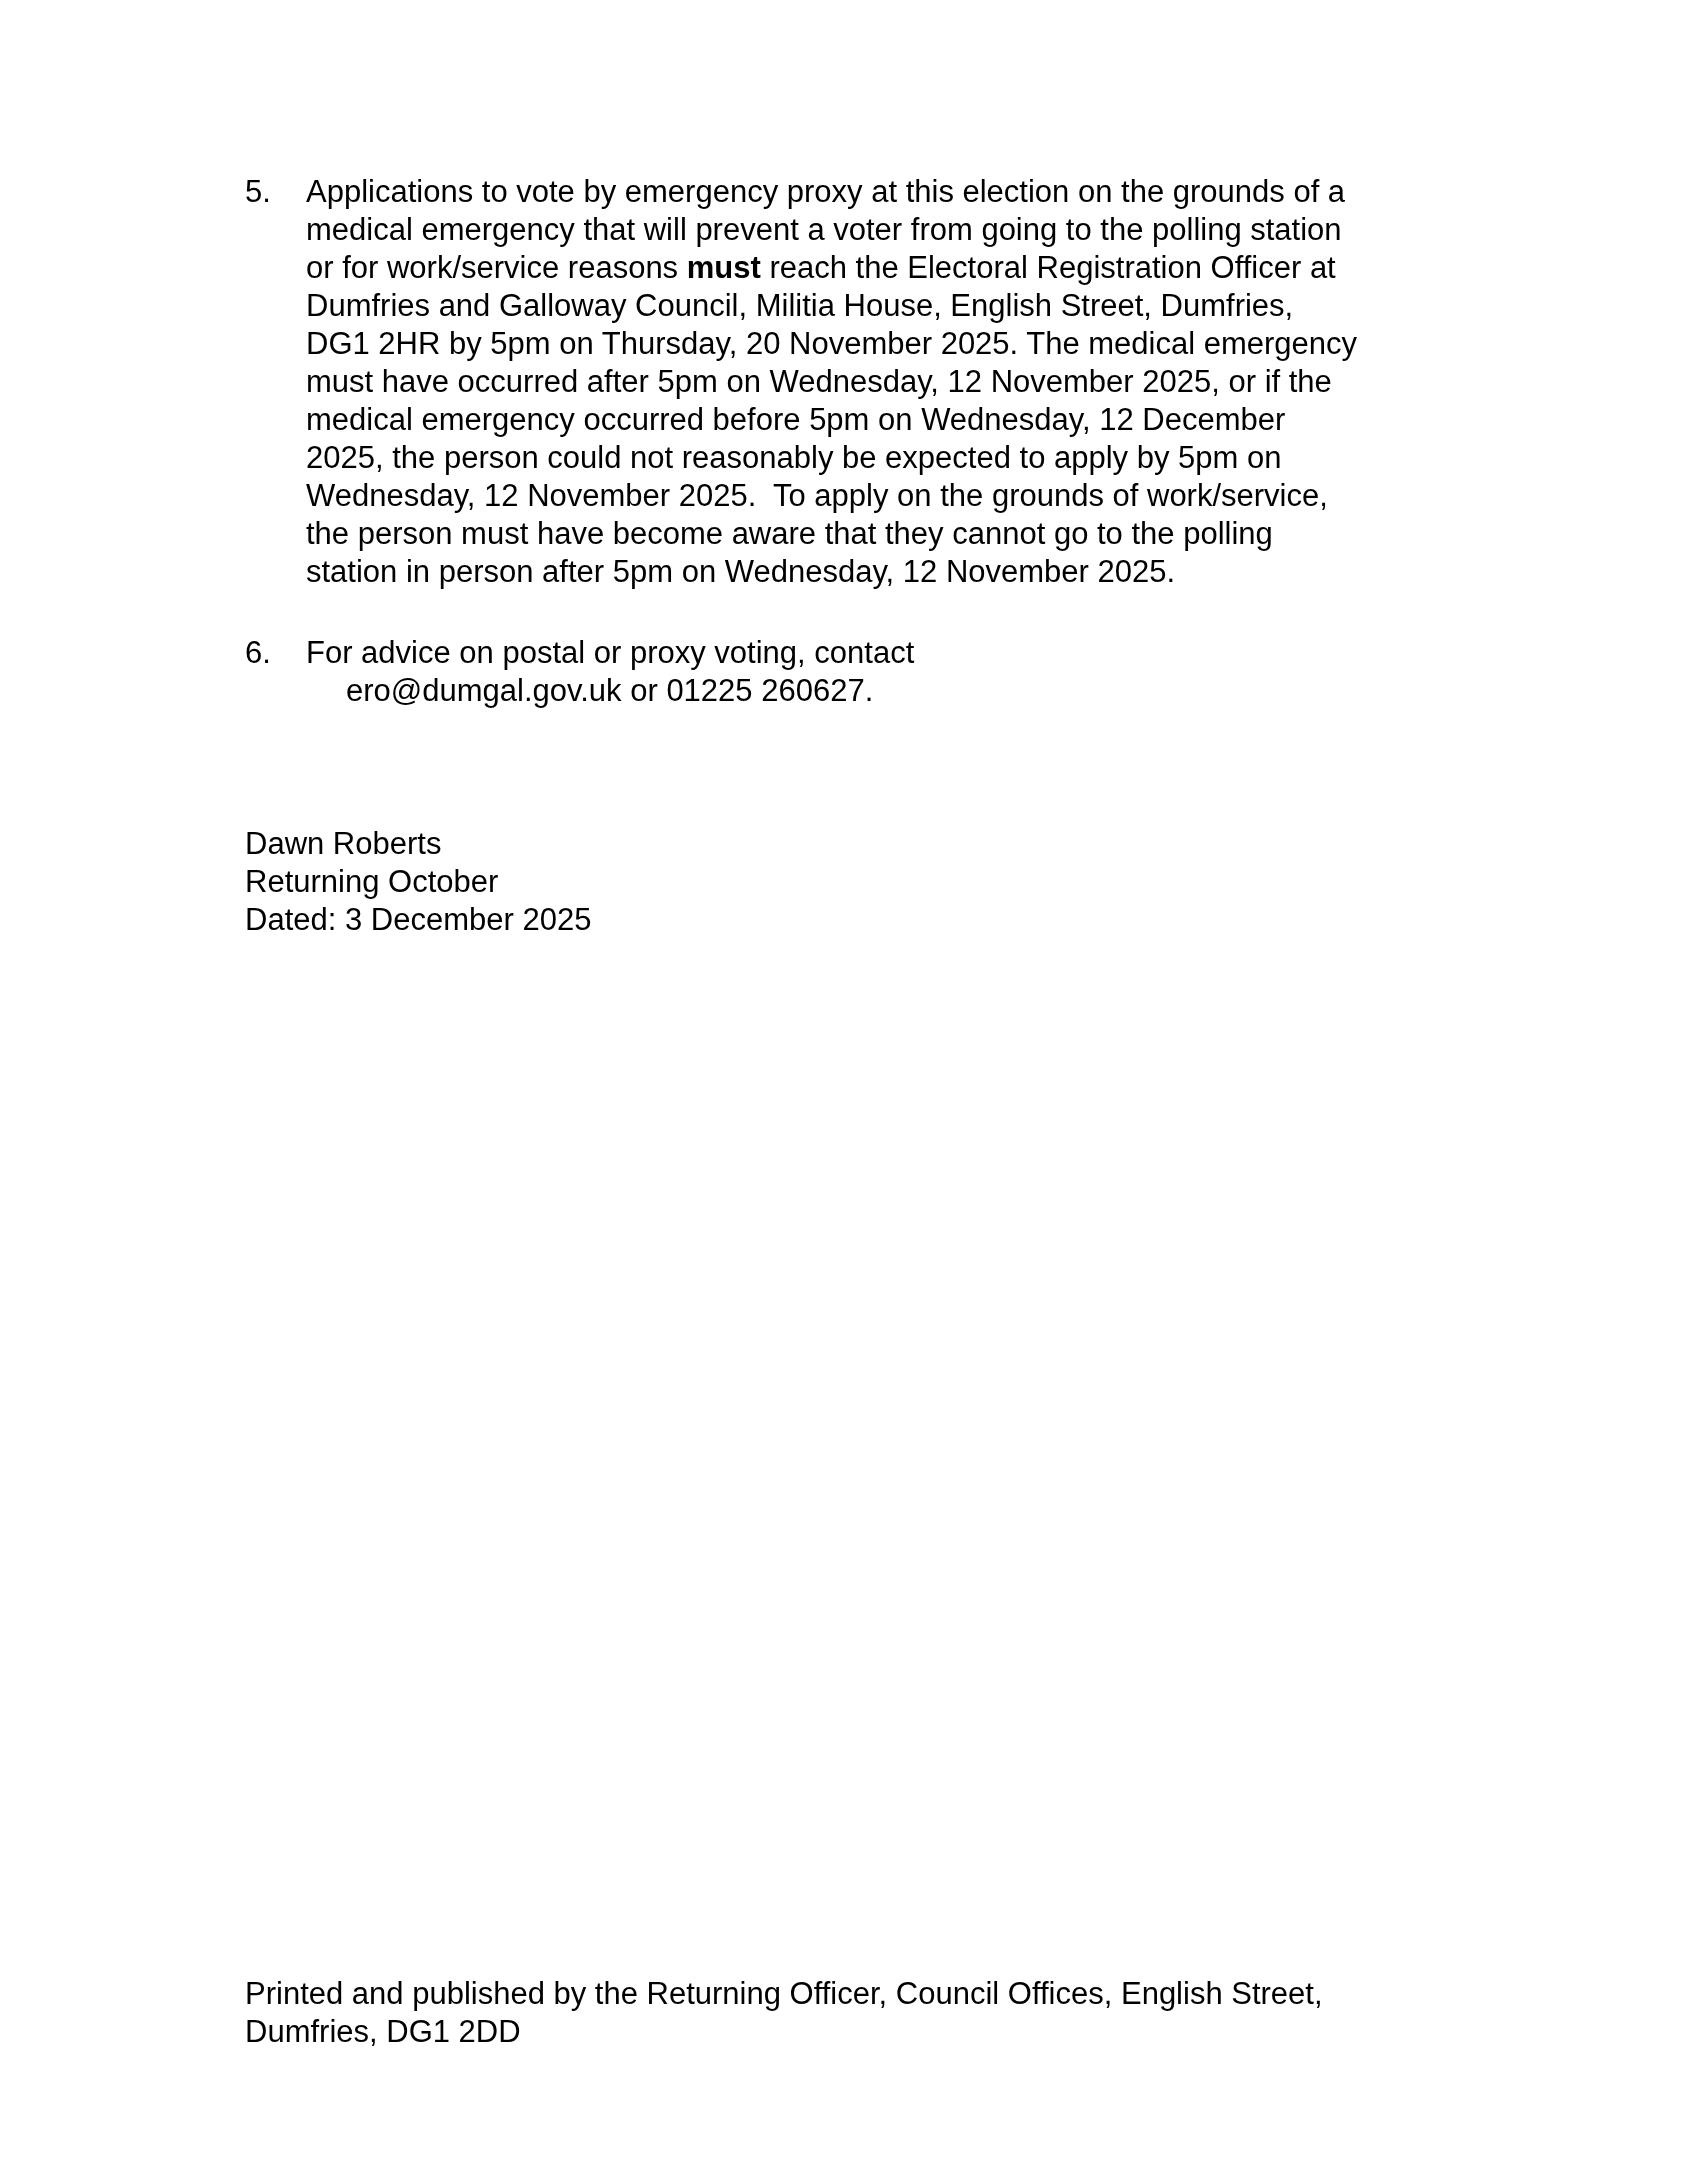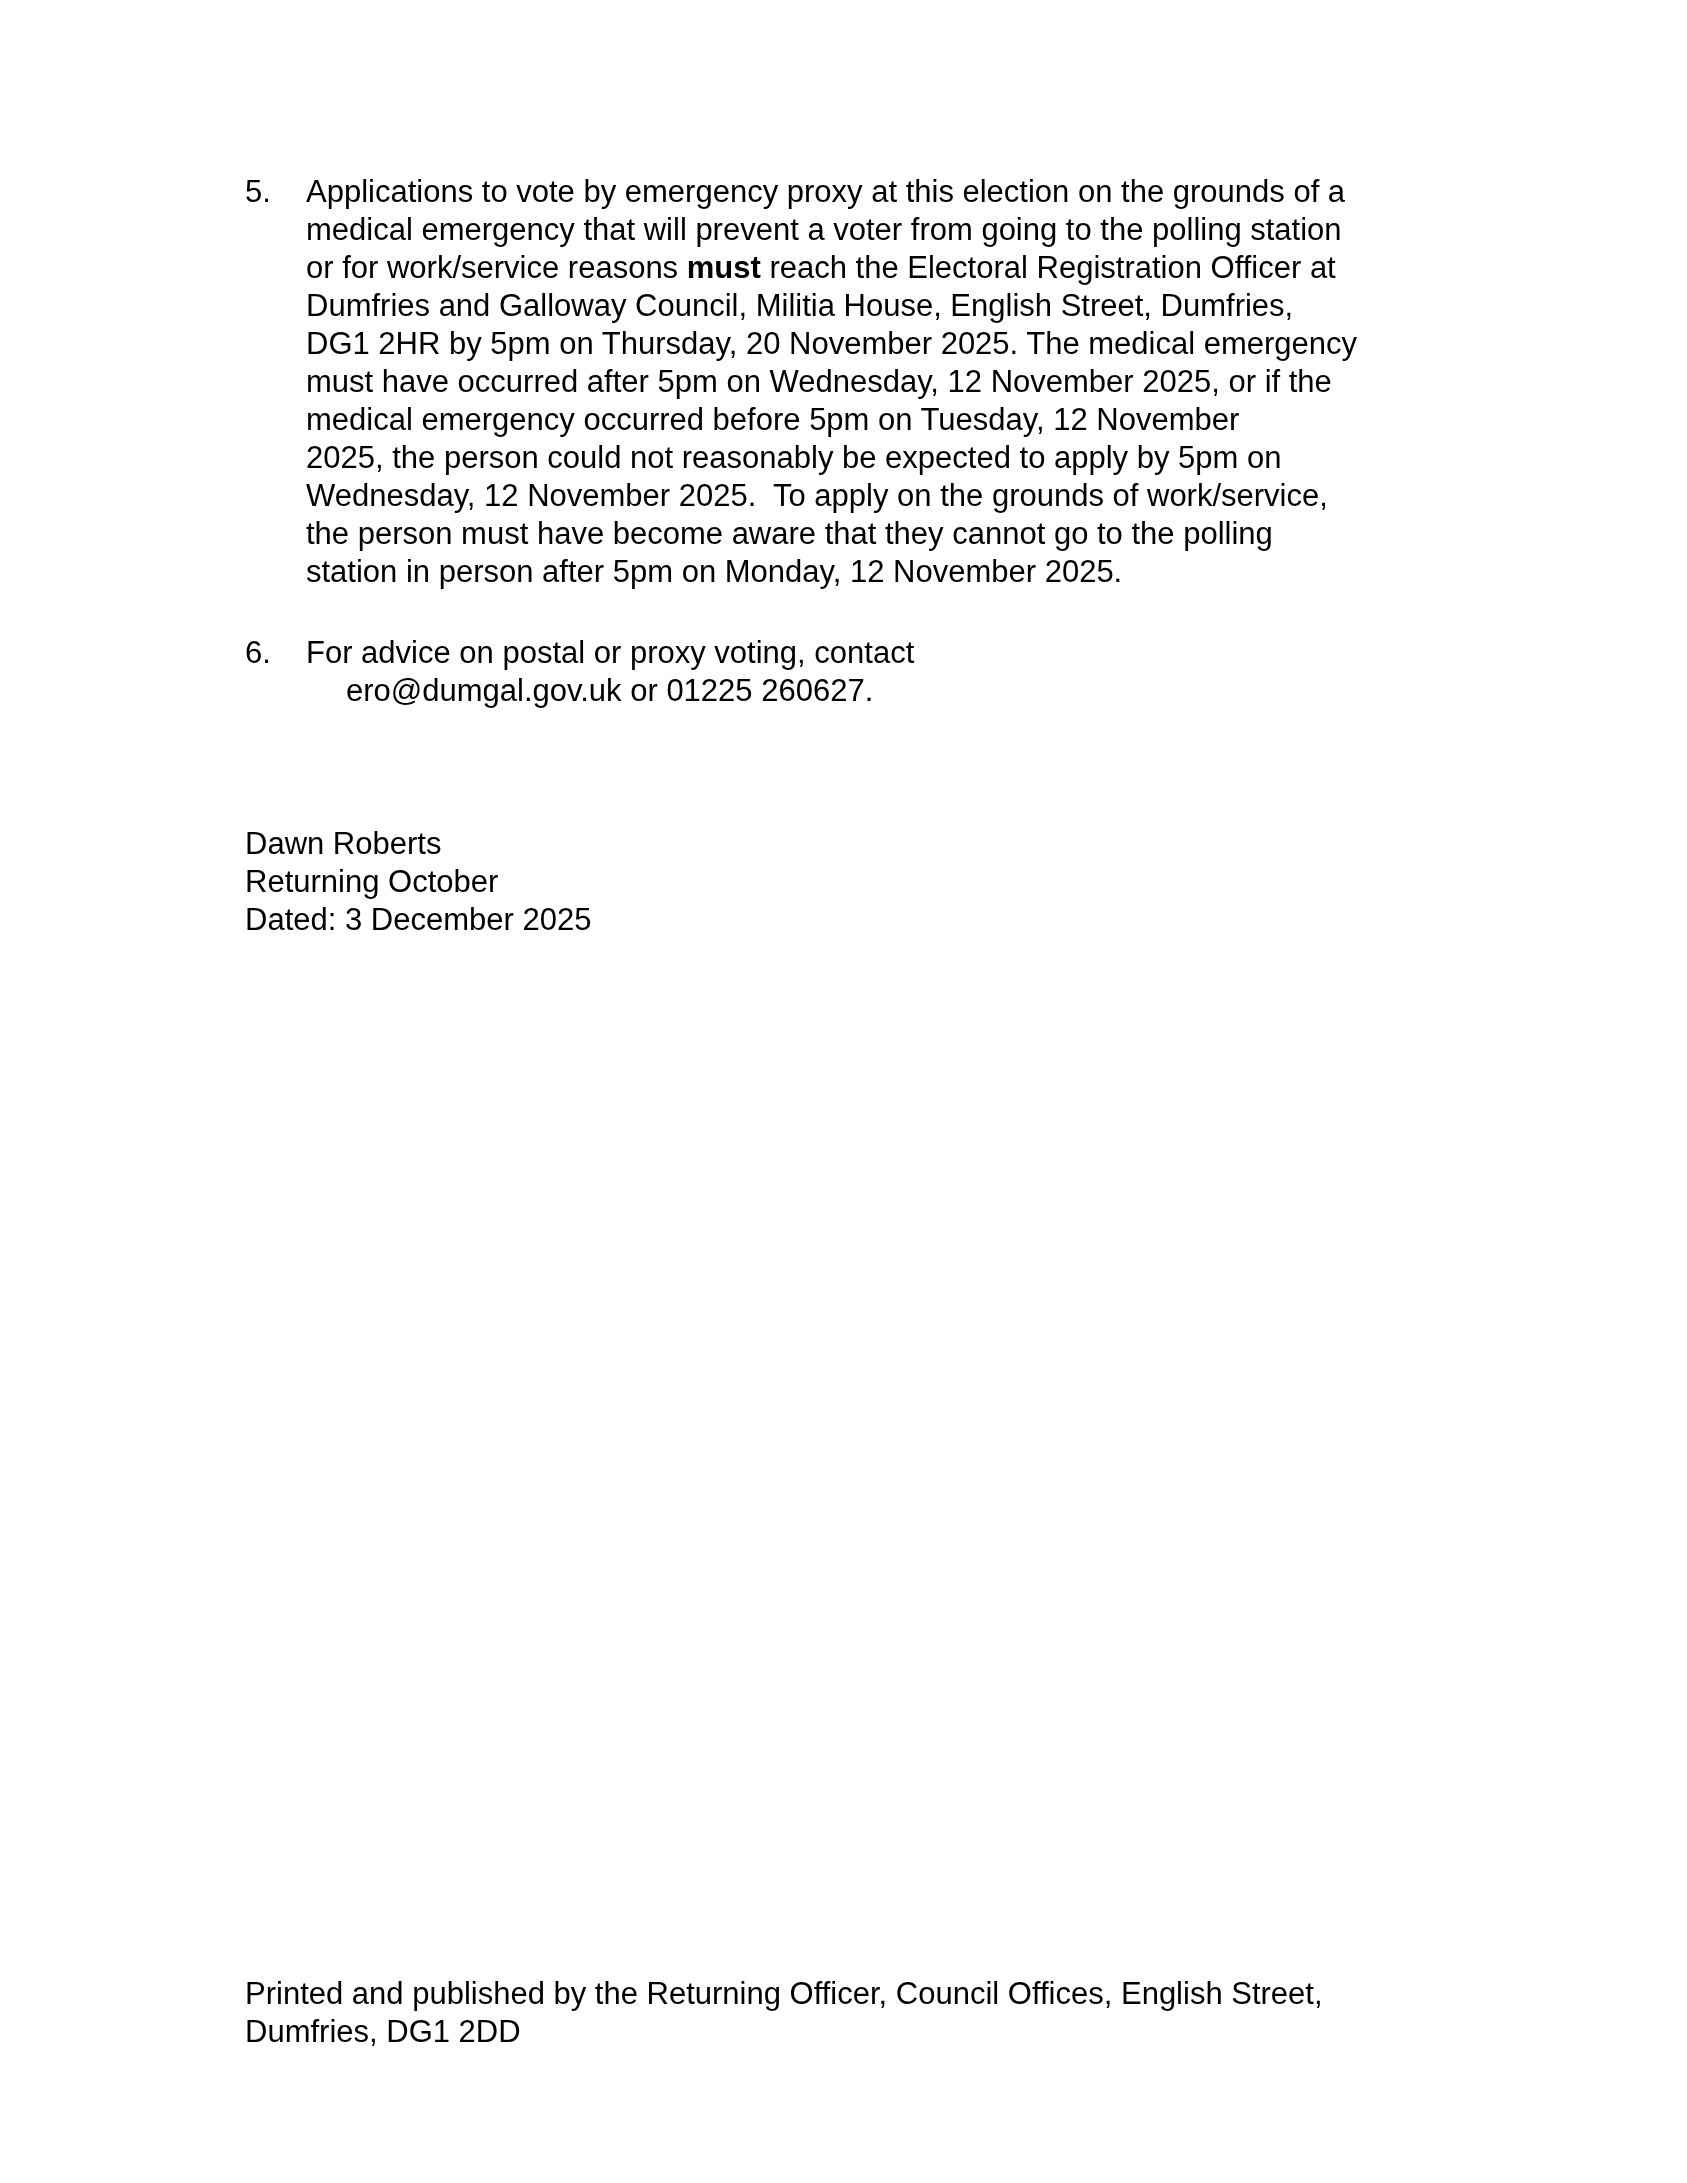--- a/index.html
+++ b/index.html
@@ -54,25 +54,25 @@
 
   <section id="item5" class="block item">
     <div class="num">5.</div>
     <div class="body">
       <div class="ln">Applications to vote by emergency proxy at this election on the grounds of a</div>
       <div class="ln">medical emergency that will prevent a voter from going to the polling station</div>
       <div class="ln"><span>or for work/service reasons </span><span class="b">must</span><span> reach the Electoral Registration Officer at</span></div>
       <div class="ln">Dumfries and Galloway Council, Militia House, English Street, Dumfries,</div>
       <div class="ln">DG1 2HR by 5pm on Thursday, 20 November 2025. The medical emergency</div>
       <div class="ln">must have occurred after 5pm on Wednesday, 12 November 2025, or if the</div>
-      <div class="ln">medical emergency occurred before 5pm on Tuesday, 12 November</div>
+      <div class="ln">medical emergency occurred before 5pm on Wednesday, 12 December</div>
       <div class="ln">2025, the person could not reasonably be expected to apply by 5pm on</div>
       <div class="ln">Wednesday, 12 November 2025.  To apply on the grounds of work/service,</div>
       <div class="ln">the person must have become aware that they cannot go to the polling</div>
-      <div class="ln">station in person after 5pm on Monday, 12 November 2025.</div>
+      <div class="ln">station in person after 5pm on Wednesday, 12 November 2025.</div>
     </div>
   </section>
 
   <section id="item6" class="block item">
     <div class="num">6.</div>
     <div class="body">
       <div class="ln">For advice on postal or proxy voting, contact</div>
       <div class="ln indent">ero@dumgal.gov.uk or 01225 260627.</div>
     </div>
   </section>

